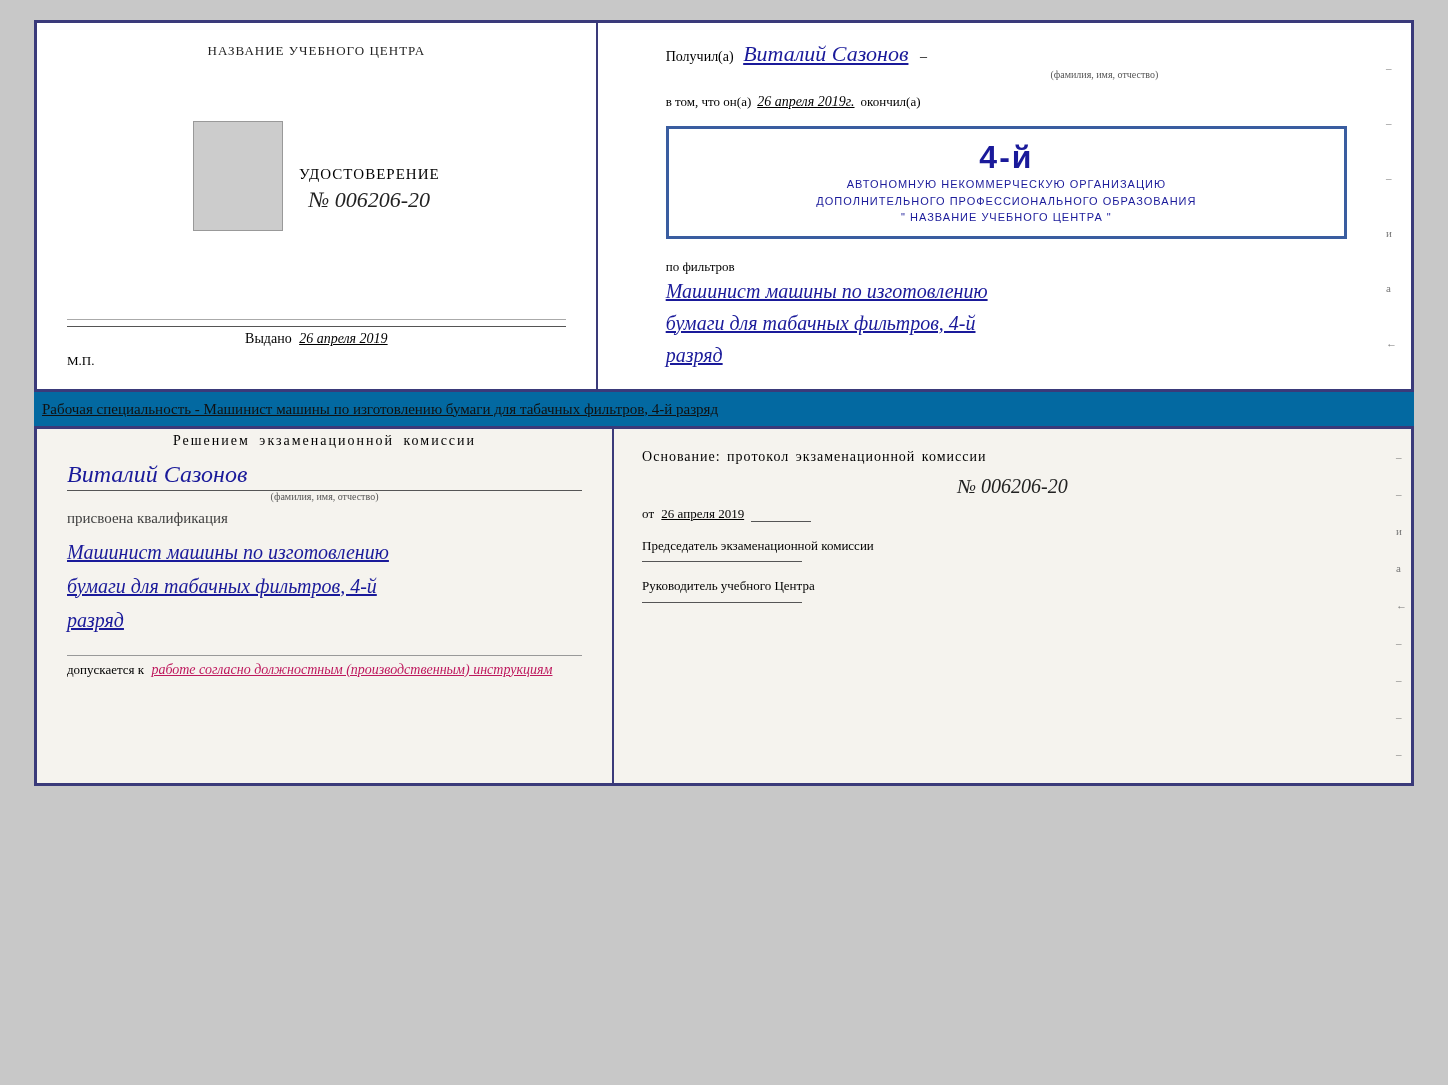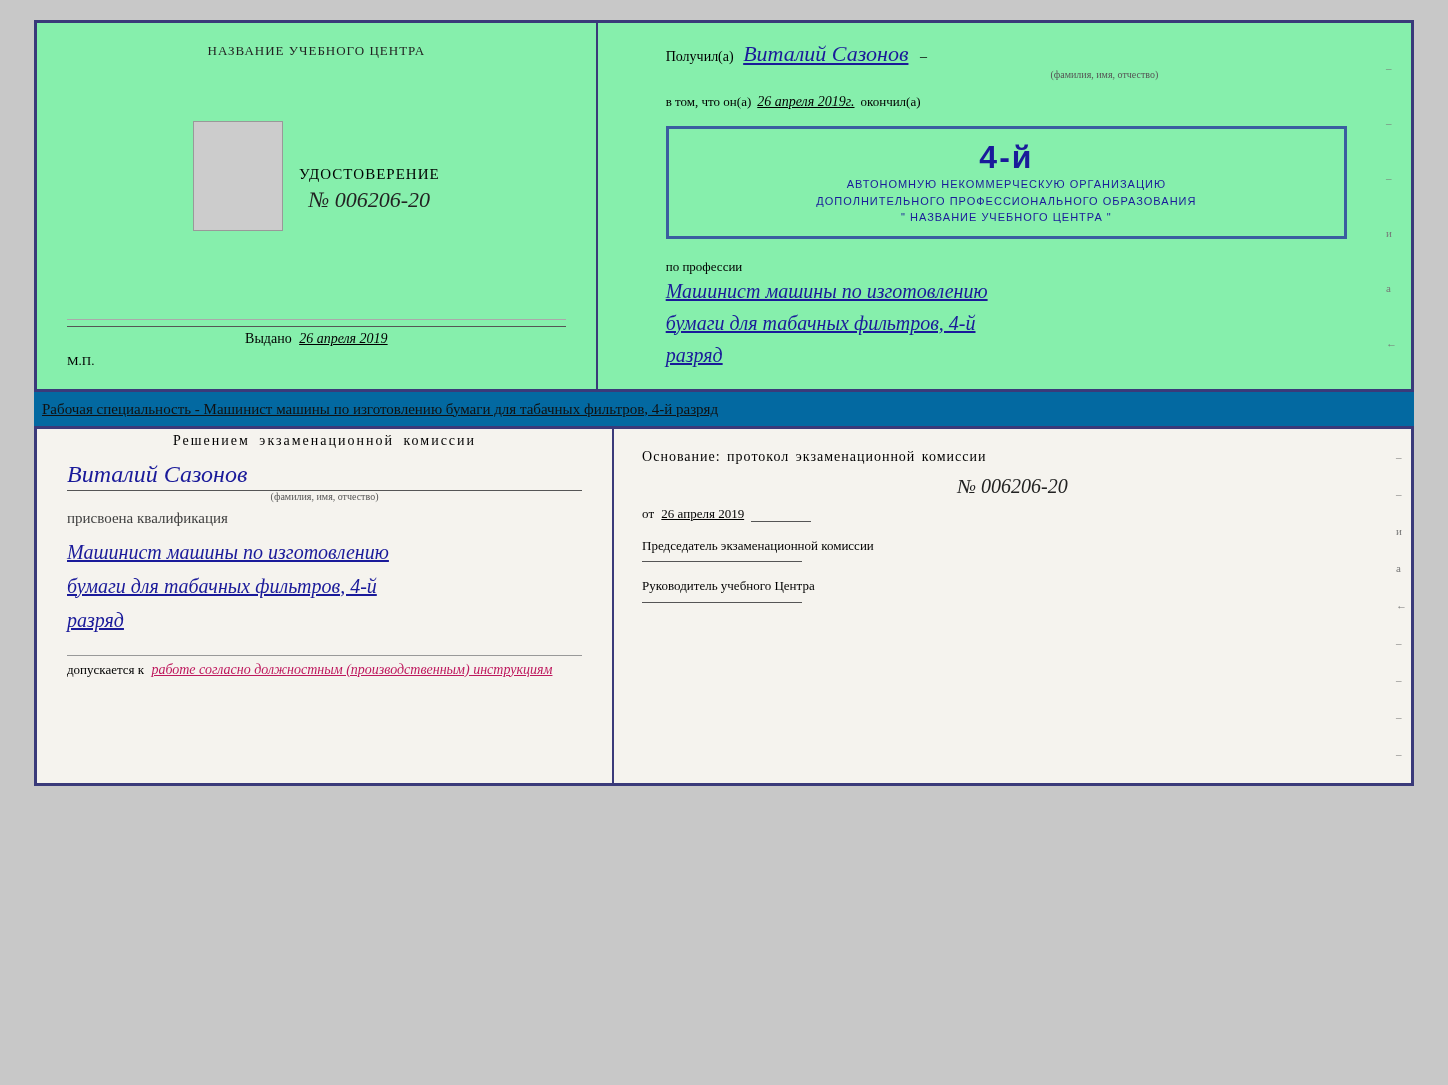--- a/index.html
+++ b/index.html
@@ -16,21 +16,21 @@
     }
 
     .document-container {
       width: 1380px;
     }
 
     
     .cert-top {
       display: flex;
       border: 3px solid #3a3a7a;
-      background: #86efac;
+      background: #ffffff;
       margin-bottom: 0;
       position: relative;
       gap: 40px;
     }
 
     .cert-top-left {
       width: 42%;
       border-right: 2px solid #3a3a7a;
       padding: 20px 30px;
       display: flex;
@@ -350,21 +350,21 @@
         </div>
 
         
         <div class="stamp-block">
           <div class="stamp-title-big">4-й</div>
           <div class="stamp-text">АВТОНОМНУЮ НЕКОММЕРЧЕСКУЮ ОРГАНИЗАЦИЮ</div>
           <div class="stamp-text">ДОПОЛНИТЕЛЬНОГО ПРОФЕССИОНАЛЬНОГО ОБРАЗОВАНИЯ</div>
           <div class="stamp-text">" НАЗВАНИЕ УЧЕБНОГО ЦЕНТРА "</div>
         </div>
 
-        <div class="po-professii">по профессии</div>
+        <div class="po-professii">по фильтров</div>
         <span class="profession-handwritten">Машинист машины по изготовлению</span>
         <span class="profession-handwritten">бумаги для табачных фильтров, 4-й</span>
         <span class="profession-handwritten">разряд</span>
 
         
         <div style="position:absolute; right:-14px; top:0; bottom:0; display:flex; flex-direction:column; justify-content:space-around; font-size:11px; color:#777;">
           <span>–</span>
           <span>–</span>
           <span>–</span>
           <span>и</span>

